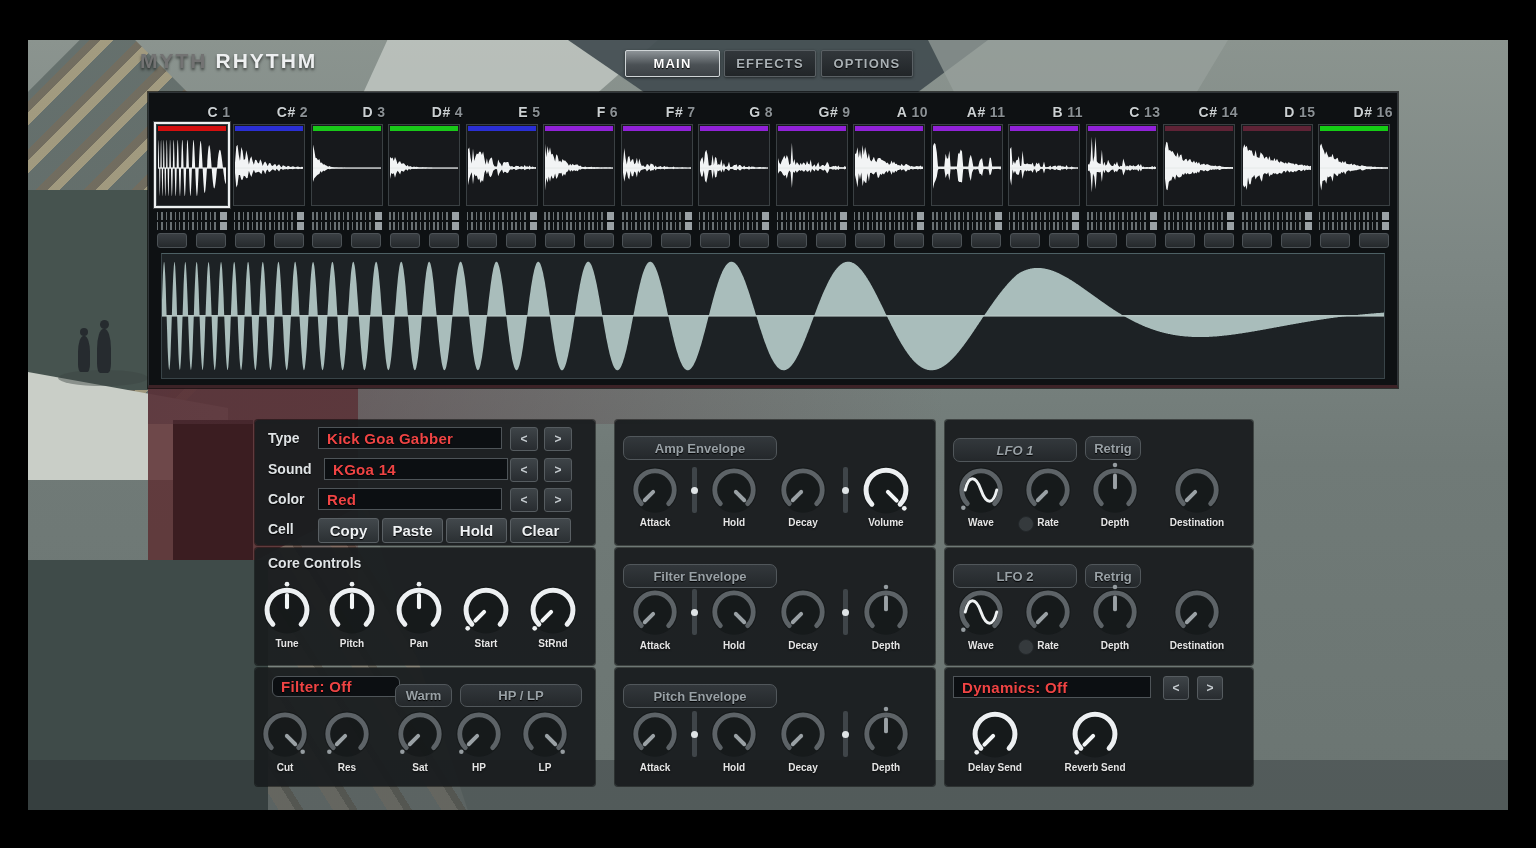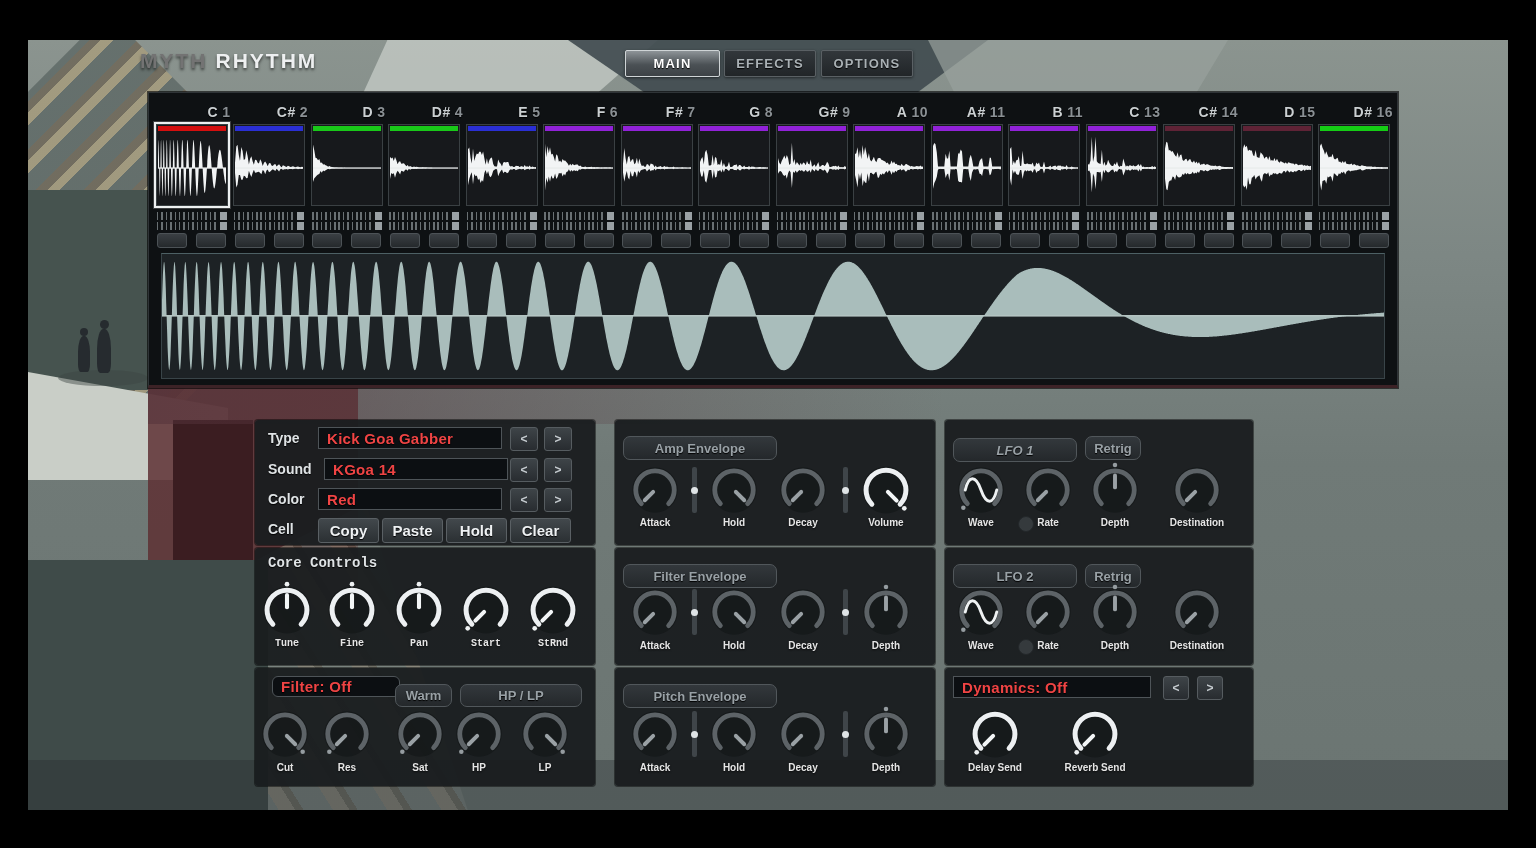--- a/index.html
+++ b/index.html
@@ -500,36 +500,36 @@
         <div class="flabel" style="left: 13px; top: 71px;">Color</div>
         <div class="field" style="left: 63px; top: 68px; width: 174px; height: 20px;">Red</div>
         <div class="navbtn" style="left: 255px; top: 68px; width: 26px; height: 22px;">&lt;</div>
         <div class="navbtn" style="left: 289px; top: 68px; width: 26px; height: 22px;">&gt;</div>
         <div class="flabel" style="left: 13px; top: 101px;">Cell</div>
         <div class="abtn" style="left: 63px; top: 98px; width: 59px; height: 23px;">Copy</div>
         <div class="abtn" style="left: 127px; top: 98px; width: 59px; height: 23px;">Paste</div>
         <div class="abtn" style="left: 191px; top: 98px; width: 59px; height: 23px;">Hold</div>
         <div class="abtn" style="left: 255px; top: 98px; width: 59px; height: 23px;">Clear</div>
       </div>
-      <div class="box" style="left: 255px; top: 548px; width: 340px; height: 117px; font-family: Liberation Mono, monospace;">
+      <div class="box" style="left: 255px; top: 548px; width: 340px; height: 117px;">
         <div class="flabel" style="left: 13px; top: 7px;">Core Controls</div>
         <div class="knob" style="left: 3px; top: 33px;"><svg width="58" height="58" viewBox="0 0 64 64">
             <circle cx="32" cy="32" r="26" fill="rgba(8,10,11,0.3)"></circle>
             <path d="M 16.4 47.6 A 22 22 0 1 1 47.6 47.6" fill="none" stroke="#edf0f2" stroke-width="5.5" stroke-linecap="round"></path>
             <line x1="32.0" y1="29.0" x2="32.0" y2="15.5" stroke="#f3f6f7" stroke-width="4.5" stroke-linecap="round"></line>
             <circle cx="32.0" cy="3.5" r="2.6" fill="#eef1f2"></circle>
           </svg></div>
         <div class="klabel" style="left: 32px; top: 90px;">Tune</div>
         <div class="knob" style="left: 68px; top: 33px;"><svg width="58" height="58" viewBox="0 0 64 64">
             <circle cx="32" cy="32" r="26" fill="rgba(8,10,11,0.3)"></circle>
             <path d="M 16.4 47.6 A 22 22 0 1 1 47.6 47.6" fill="none" stroke="#edf0f2" stroke-width="5.5" stroke-linecap="round"></path>
             <line x1="32.0" y1="29.0" x2="32.0" y2="15.5" stroke="#f3f6f7" stroke-width="4.5" stroke-linecap="round"></line>
             <circle cx="32.0" cy="3.5" r="2.6" fill="#eef1f2"></circle>
           </svg></div>
-        <div class="klabel" style="left: 97px; top: 90px;">Fine</div>
+        <div class="klabel" style="left: 97px; top: 90px;">Pitch</div>
         <div class="knob" style="left: 135px; top: 33px;"><svg width="58" height="58" viewBox="0 0 64 64">
             <circle cx="32" cy="32" r="26" fill="rgba(8,10,11,0.3)"></circle>
             <path d="M 16.4 47.6 A 22 22 0 1 1 47.6 47.6" fill="none" stroke="#edf0f2" stroke-width="5.5" stroke-linecap="round"></path>
             <line x1="32.0" y1="29.0" x2="32.0" y2="15.5" stroke="#f3f6f7" stroke-width="4.5" stroke-linecap="round"></line>
             <circle cx="32.0" cy="3.5" r="2.6" fill="#eef1f2"></circle>
           </svg></div>
         <div class="klabel" style="left: 164px; top: 90px;">Pan</div>
         <div class="knob" style="left: 202px; top: 33px;"><svg width="58" height="58" viewBox="0 0 64 64">
             <circle cx="32" cy="32" r="26" fill="rgba(8,10,11,0.3)"></circle>
             <path d="M 16.4 47.6 A 22 22 0 1 1 47.6 47.6" fill="none" stroke="#edf0f2" stroke-width="5.5" stroke-linecap="round"></path>

